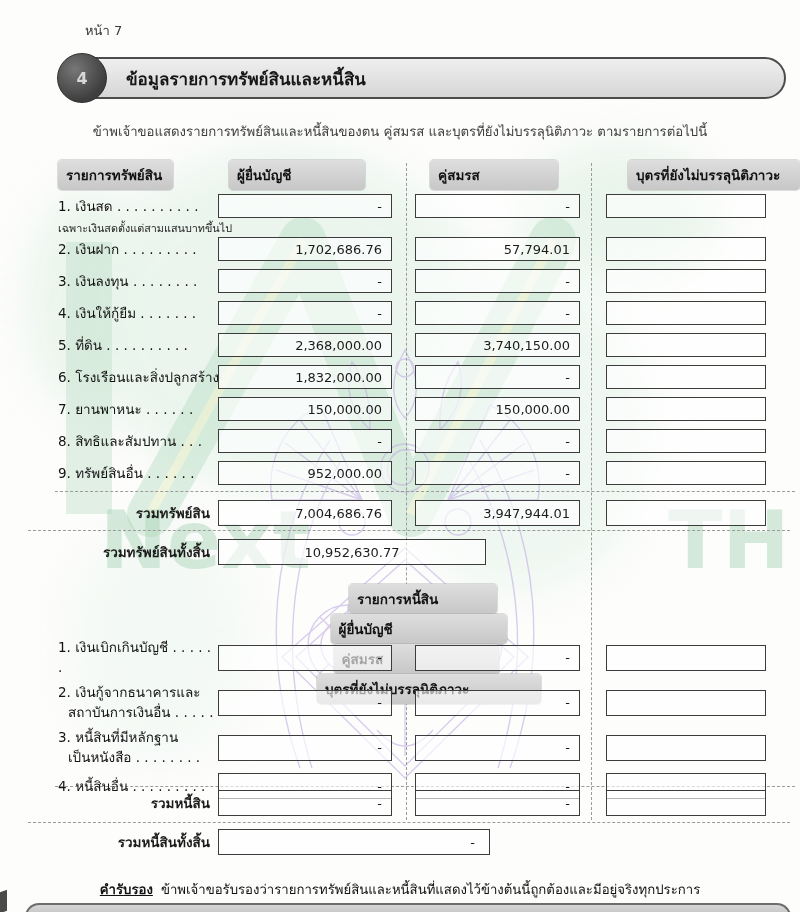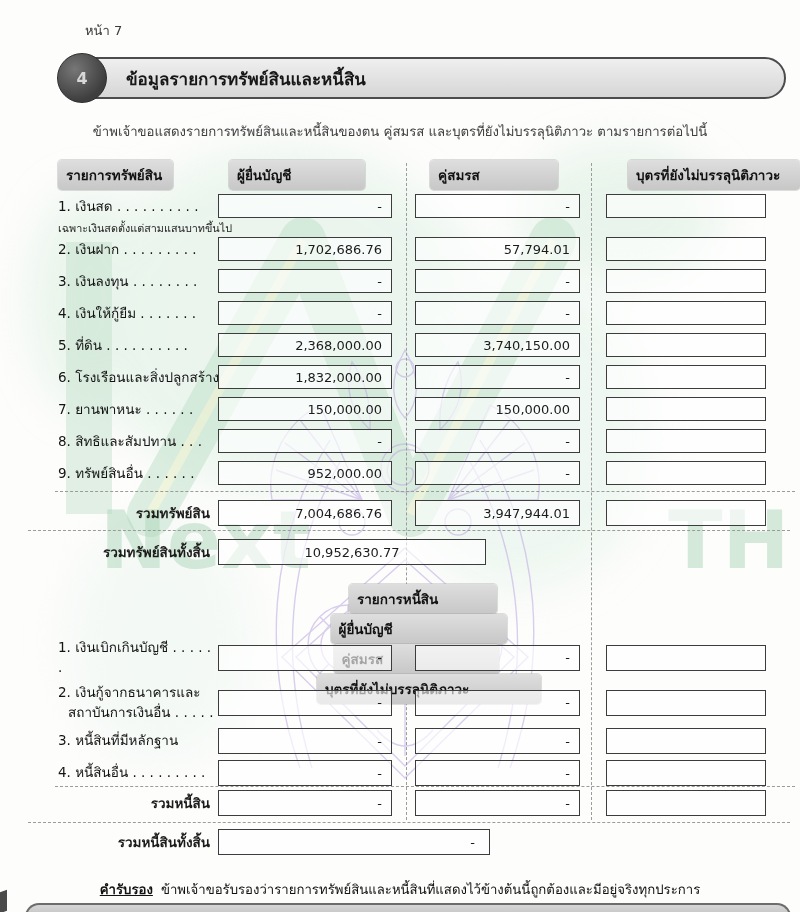--- a/index.html
+++ b/index.html
@@ -268,20 +268,21 @@
         <div>2. เงินกู้จากธนาคารและ</div>
           <div class="l2">สถาบันการเงินอื่น  . . . . .</div>
       </div>
       <div class="box ba lbox">-</div>
       <div class="box bb lbox">-</div>
       <div class="box bc lbox"></div>
     </div>
     <div class="lrow">
       <div class="llbl">
         <div>3. หนี้สินที่มีหลักฐาน</div>
+          <div class="l2">เป็นหนังสือ  . . . . . . . .</div>
       </div>
       <div class="box ba lbox">-</div>
       <div class="box bb lbox">-</div>
       <div class="box bc lbox"></div>
     </div>
     <div class="lrow">
       <div class="llbl">
         <div>4. หนี้สินอื่น  . . . . . . . . .</div>
           <div class="l2"></div>
       </div>

